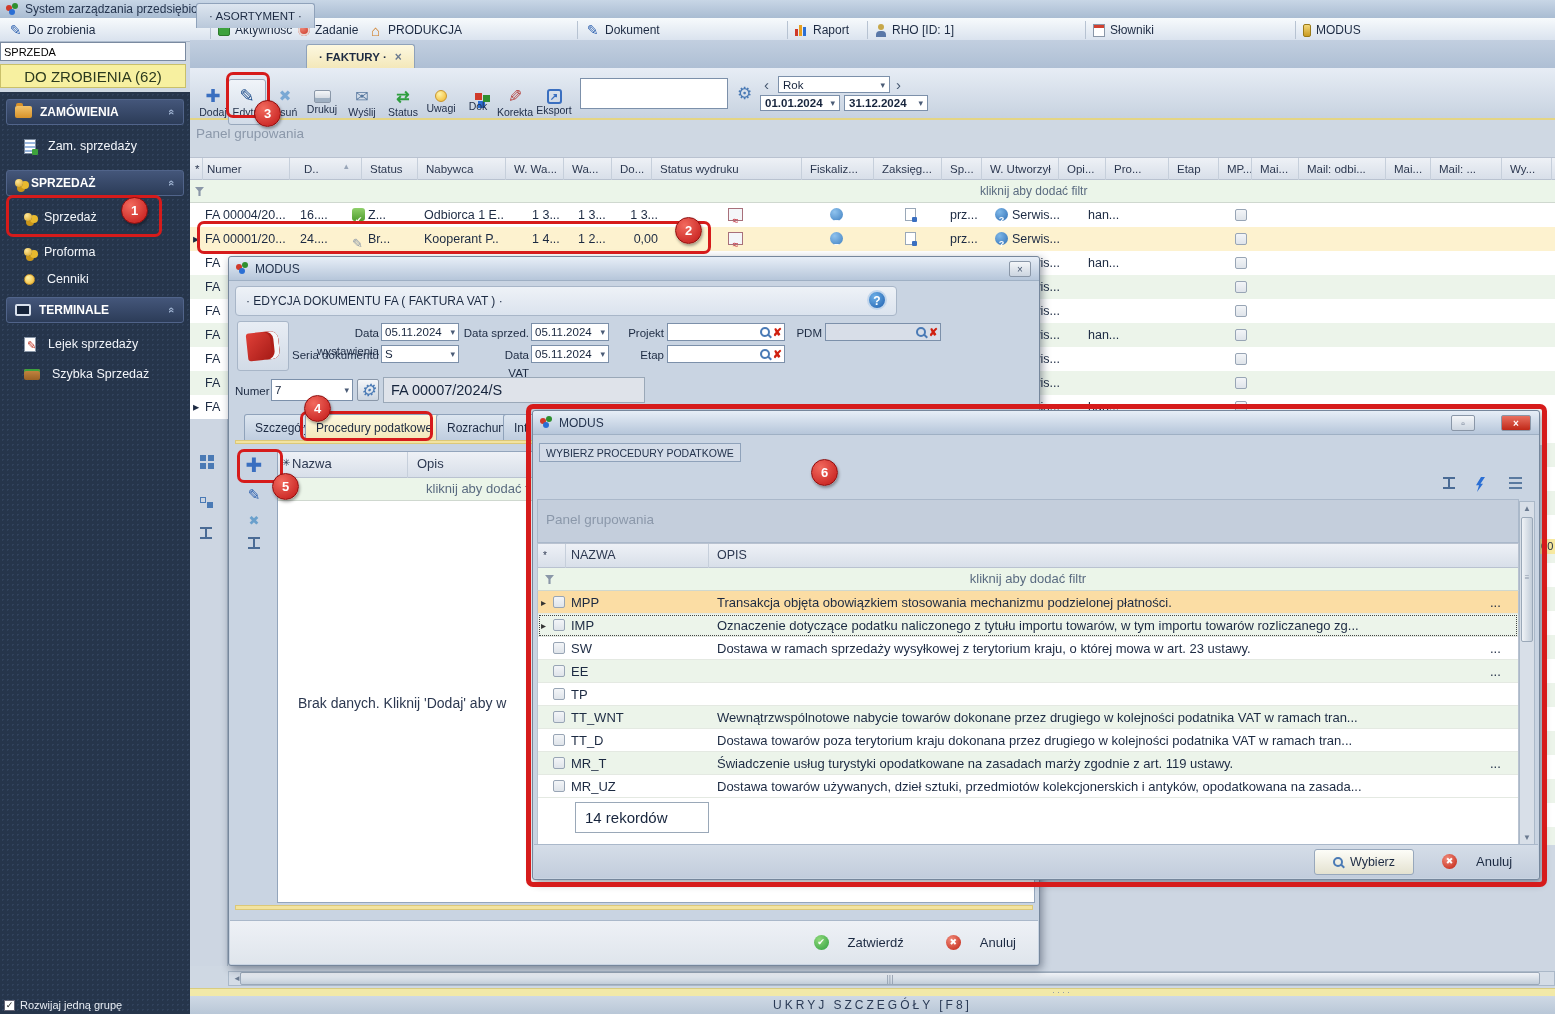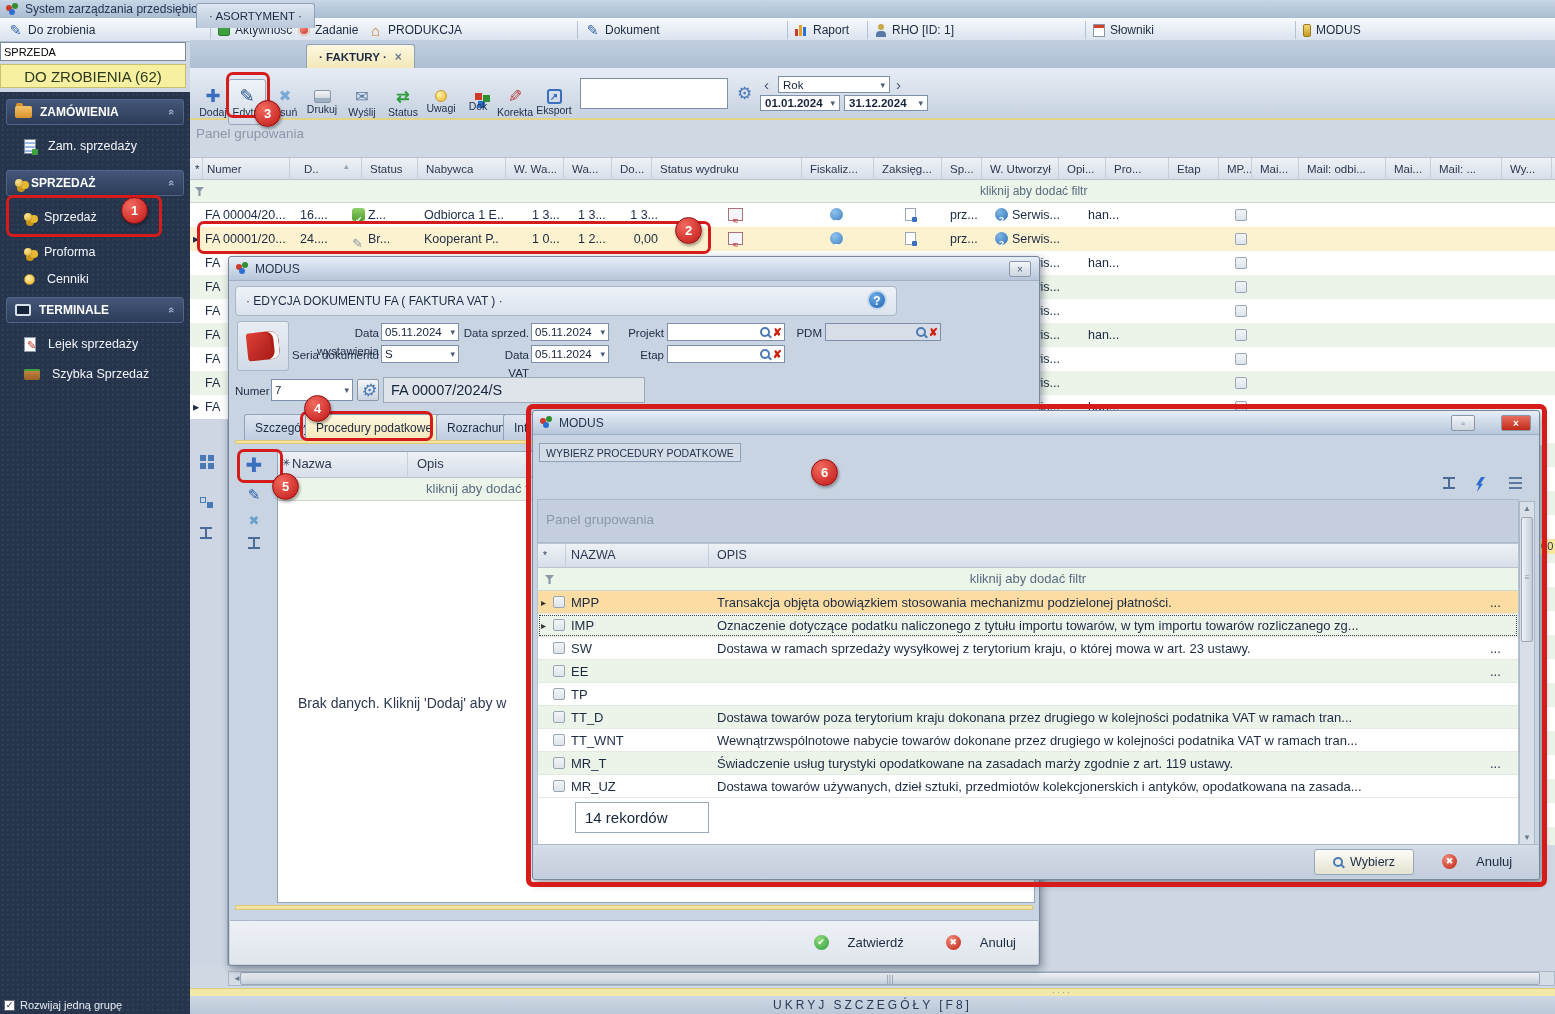--- a/index.html
+++ b/index.html
@@ -520,21 +520,21 @@
     <span class="c-opi">han...</span>
     <span class="c-mp chk"></span>
   </div>
   <div class="grow" id="row-selected" style="top:227px">
     <span class="c-ind">▸</span>
     <span class="c-num">FA 00001/20...</span>
     <span class="c-dat">24....</span>
     <span class="c-sticon st-draft"></span>
     <span class="c-st">Br...</span>
     <span class="c-nab">Kooperant  P..</span>
-    <span class="c-wwa">1 0...</span>
+    <span class="c-wwa">1 4...</span>
     <span class="c-wa">1 2...</span>
     <span class="c-do">0,00</span>
     <span class="c-pstat pstat"></span>
     <span class="c-fisc fisc"></span>
     <span class="c-zaks zaks"></span>
     <span class="c-sp">prz...</span>
     <span class="c-bal balloon"></span>
     <span class="c-utw">Serwis...</span>
     <span class="c-mp chk"></span>
   </div>
@@ -787,29 +787,29 @@
         </div>
         <div class="srow">
           <span class="s-marker"></span>
           <span class="s-chk chk"></span>
           <span class="s-name">TP</span>
           <span class="s-more"></span>
         </div>
         <div class="srow">
           <span class="s-marker"></span>
           <span class="s-chk chk"></span>
-          <span class="s-name">TT_D</span>
-          <span class="s-desc">Dostawa towarów poza terytorium kraju dokonana przez drugiego w kolejności podatnika VAT w ramach tran...</span>
+          <span class="s-name">TT_WNT</span>
+          <span class="s-desc">Wewnątrzwspólnotowe nabycie towarów dokonane przez drugiego w kolejności podatnika VAT w ramach tran...</span>
           <span class="s-more"></span>
         </div>
         <div class="srow">
           <span class="s-marker"></span>
           <span class="s-chk chk"></span>
-          <span class="s-name">TT_WNT</span>
-          <span class="s-desc">Wewnątrzwspólnotowe nabycie towarów dokonane przez drugiego w kolejności podatnika VAT w ramach tran...</span>
+          <span class="s-name">TT_D</span>
+          <span class="s-desc">Dostawa towarów poza terytorium kraju dokonana przez drugiego w kolejności podatnika VAT w ramach tran...</span>
           <span class="s-more"></span>
         </div>
         <div class="srow">
           <span class="s-marker"></span>
           <span class="s-chk chk"></span>
           <span class="s-name">MR_T</span>
           <span class="s-desc">Świadczenie usług turystyki opodatkowane na zasadach marży zgodnie z art. 119 ustawy.</span>
           <span class="s-more">...</span>
         </div>
         <div class="srow">

